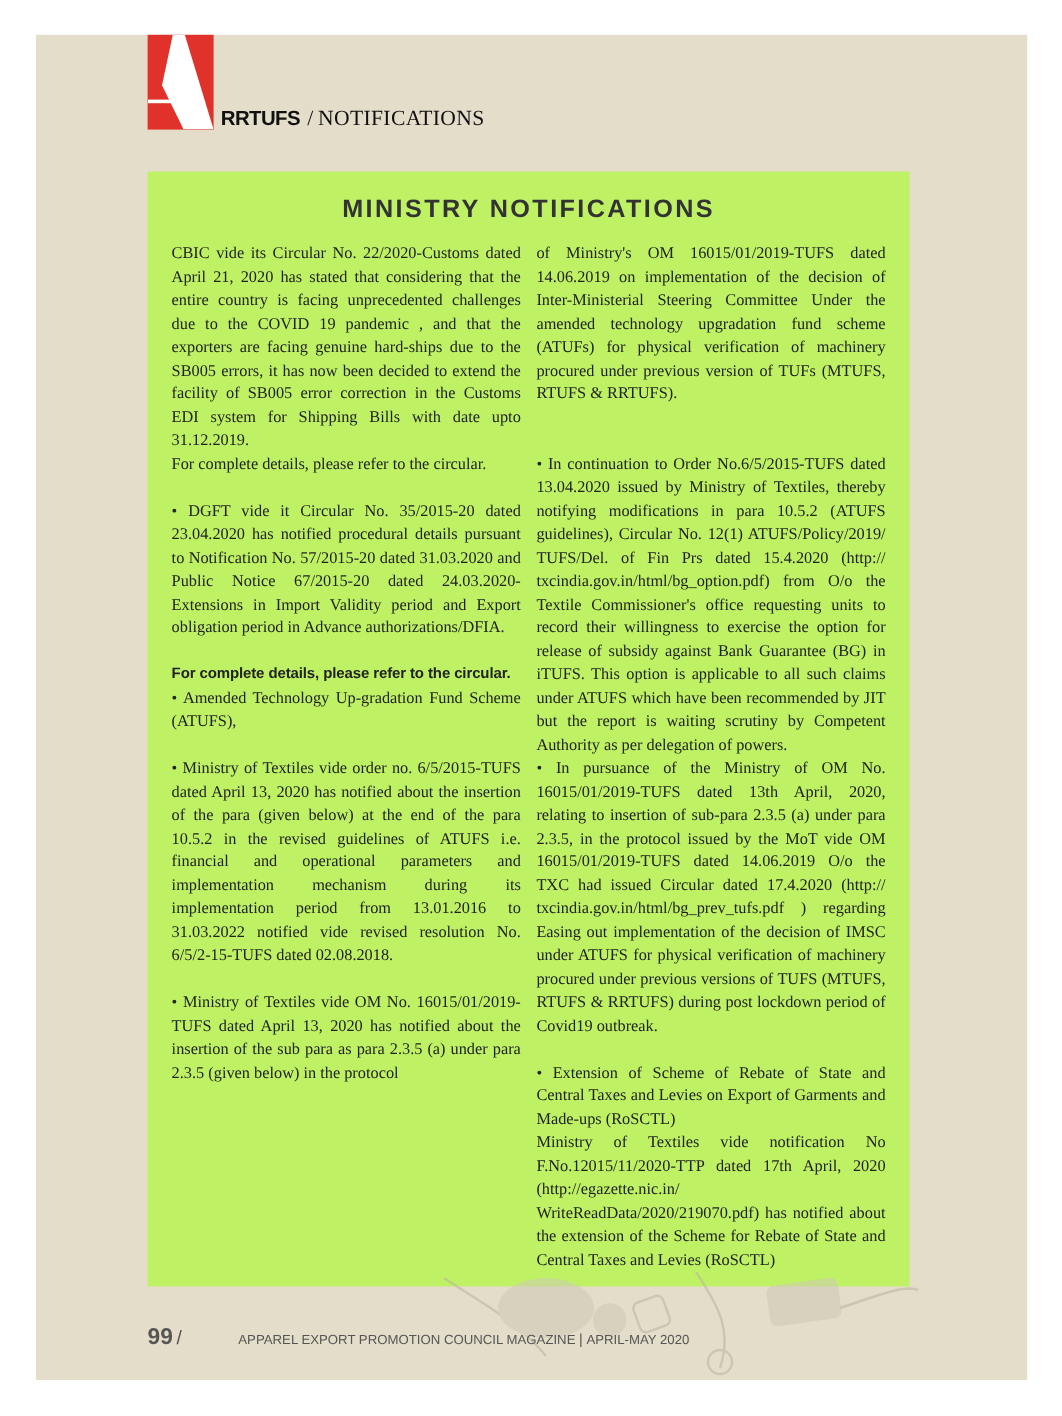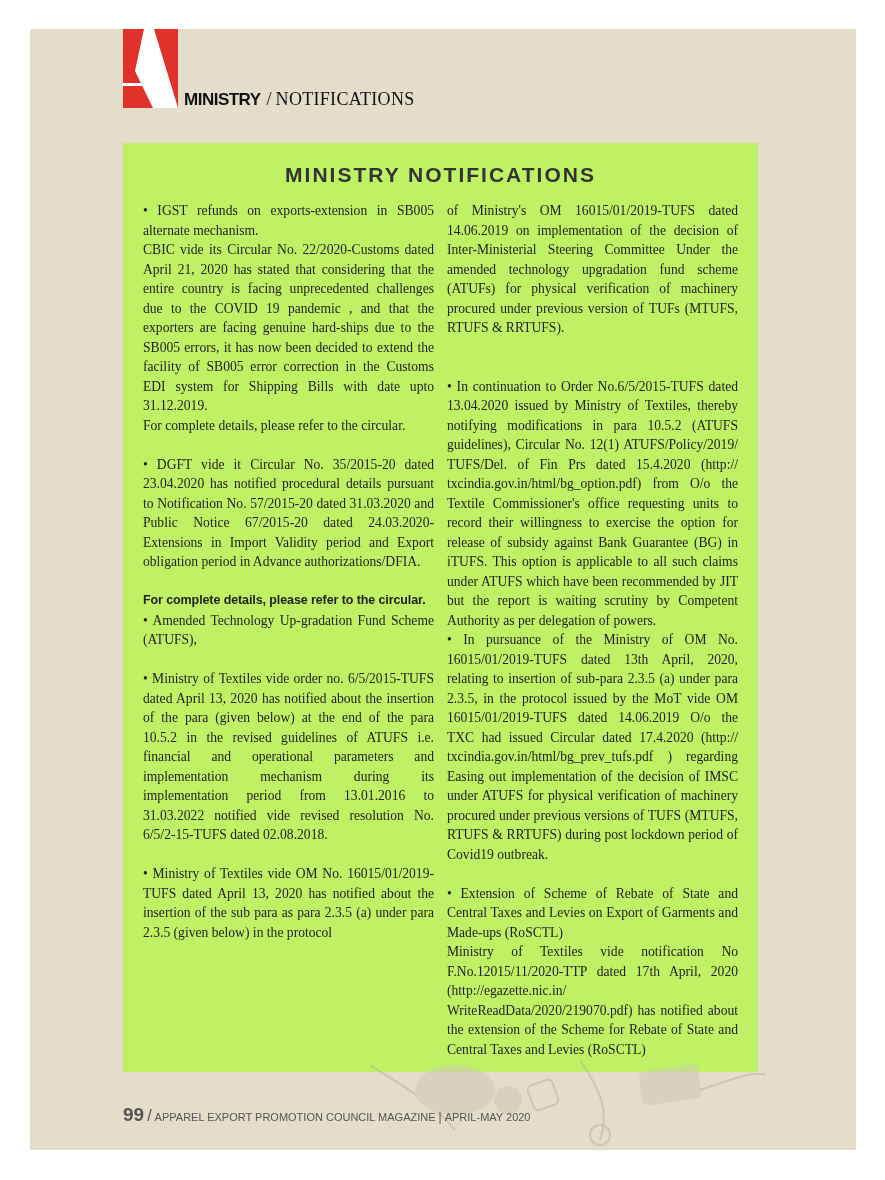--- a/index.html
+++ b/index.html
@@ -112,20 +112,21 @@
     font-weight: bold;
     color: #555;
   }
   .footer .slash {
     font-size: 16px;
     margin: 0 3px;
   }
   .footer .mag {
     font-size: 11px;
     letter-spacing: 0;
+    margin-left: 44px;
   }
   .footer .bar { font-size: 12px; margin: 0 3px; }
   .footer .issue { font-size: 11px; }
   .deco {
     position: absolute;
     left: 360px;
     top: 1060px;
     width: 410px;
     height: 90px;
     opacity: 0.55;
@@ -137,27 +138,26 @@
 <div class="page-bg"></div>
 
 <div class="logo">
   <svg width="55" height="79" viewBox="0 0 55 79">
     <polygon points="21,0 31,0 55,79 30,79 12,42" fill="#ffffff"></polygon>
     <rect x="0" y="54" width="26" height="3" fill="#ffffff"></rect>
   </svg>
 </div>
 
 <div class="section-header">
-  <span class="brand">MINISTRY</span><span class="sep">/</span><span class="section">NOTIFICATIONS</span>
+  <span class="brand">RRTUFS</span><span class="sep">/</span><span class="section">NOTIFICATIONS</span>
 </div>
 
 <div class="content-box">
   <div class="title">MINISTRY NOTIFICATIONS</div>
   <div class="col col-left" id="col-left">
-      <p>•  IGST refunds on exports-extension in SB005 alternate mechanism.</p>
       <p>CBIC vide its Circular No. 22/2020-Customs dated April 21, 2020 has stated that considering that the entire country is facing unprecedented challenges due to the COVID 19 pandemic , and that the exporters are facing genuine hard-ships due to the SB005 errors, it has now been decided to extend the facility of SB005 error correction in the Customs EDI system for Shipping Bills with date upto 31.12.2019.</p>
       <p>For complete details, please refer to the circular.</p>
       <div class="gap"></div>
       <p>• DGFT vide it Circular No.  35/2015-20 dated 23.04.2020 has notified procedural details pursuant to Notification No. 57/2015-20 dated 31.03.2020 and Public Notice 67/2015-20 dated 24.03.2020- Extensions in Import Validity period and Export obligation period in Advance authorizations/DFIA.</p>
       <div class="gap"></div>
       <p class="bold-note">For complete details, please refer to the circular.</p>
       <p>•  Amended Technology Up-gradation Fund Scheme (ATUFS),</p>
       <div class="gap"></div>
       <p>• Ministry of Textiles vide order no. 6/5/2015-TUFS dated April 13, 2020 has notified about the insertion of the para (given below) at the end of the para 10.5.2 in the revised guidelines of ATUFS i.e. financial and operational parameters and implementation mechanism during its implementation period from 13.01.2016 to 31.03.2022 notified vide revised resolution No. 6/5/2-15-TUFS dated 02.08.2018.</p>
       <div class="gap"></div>

